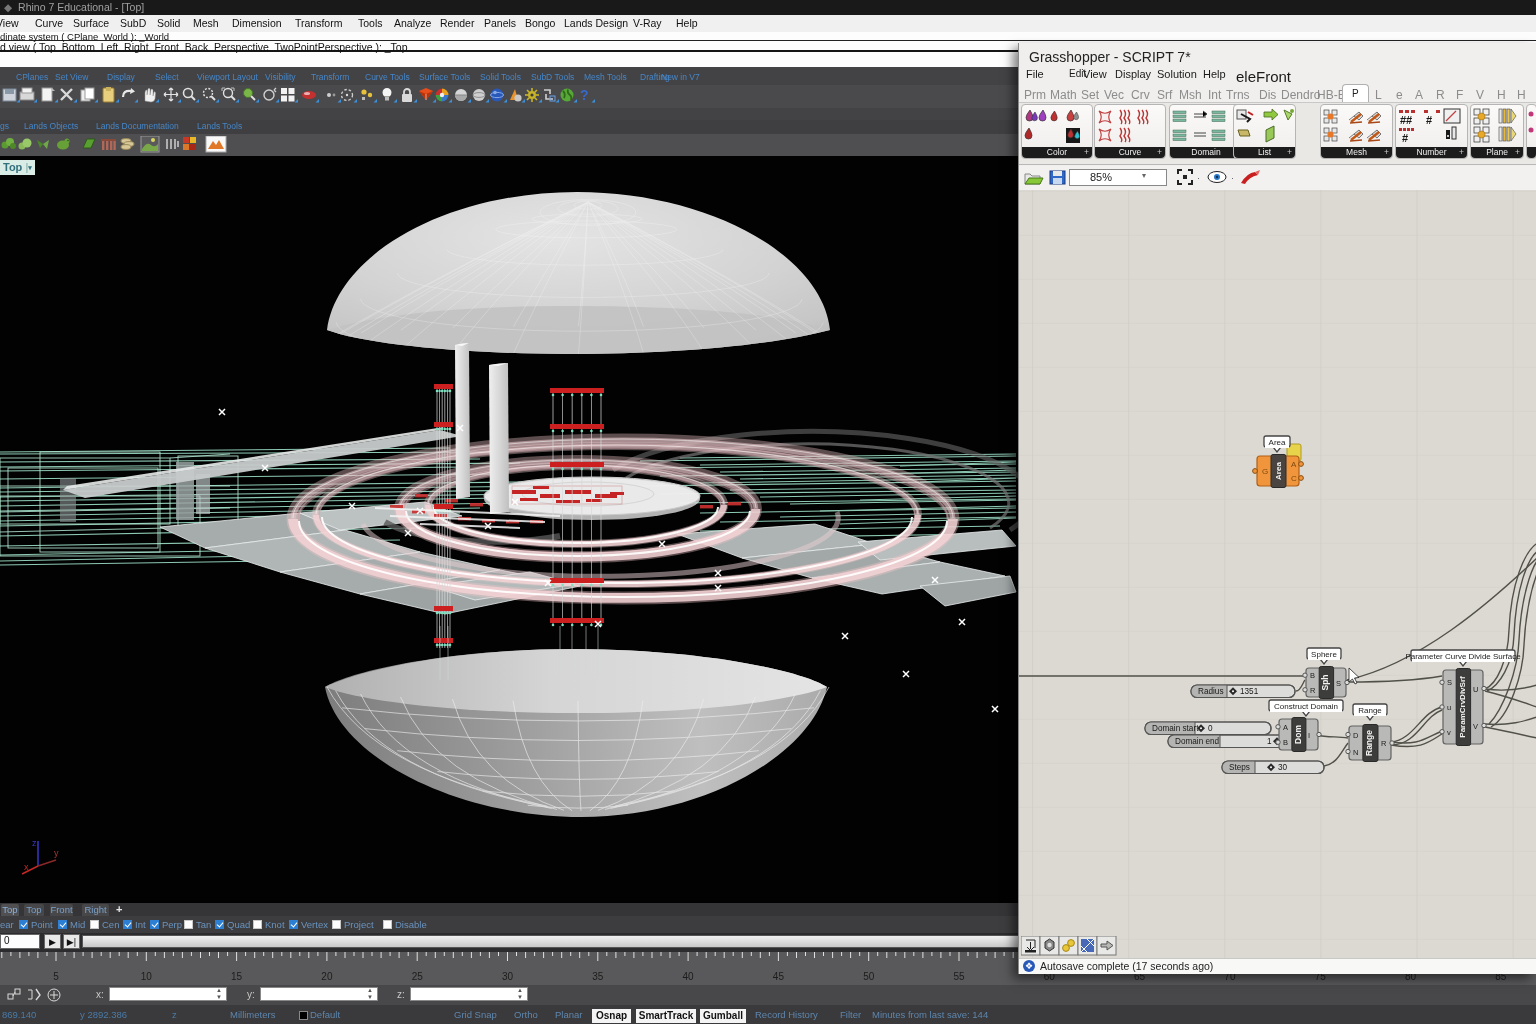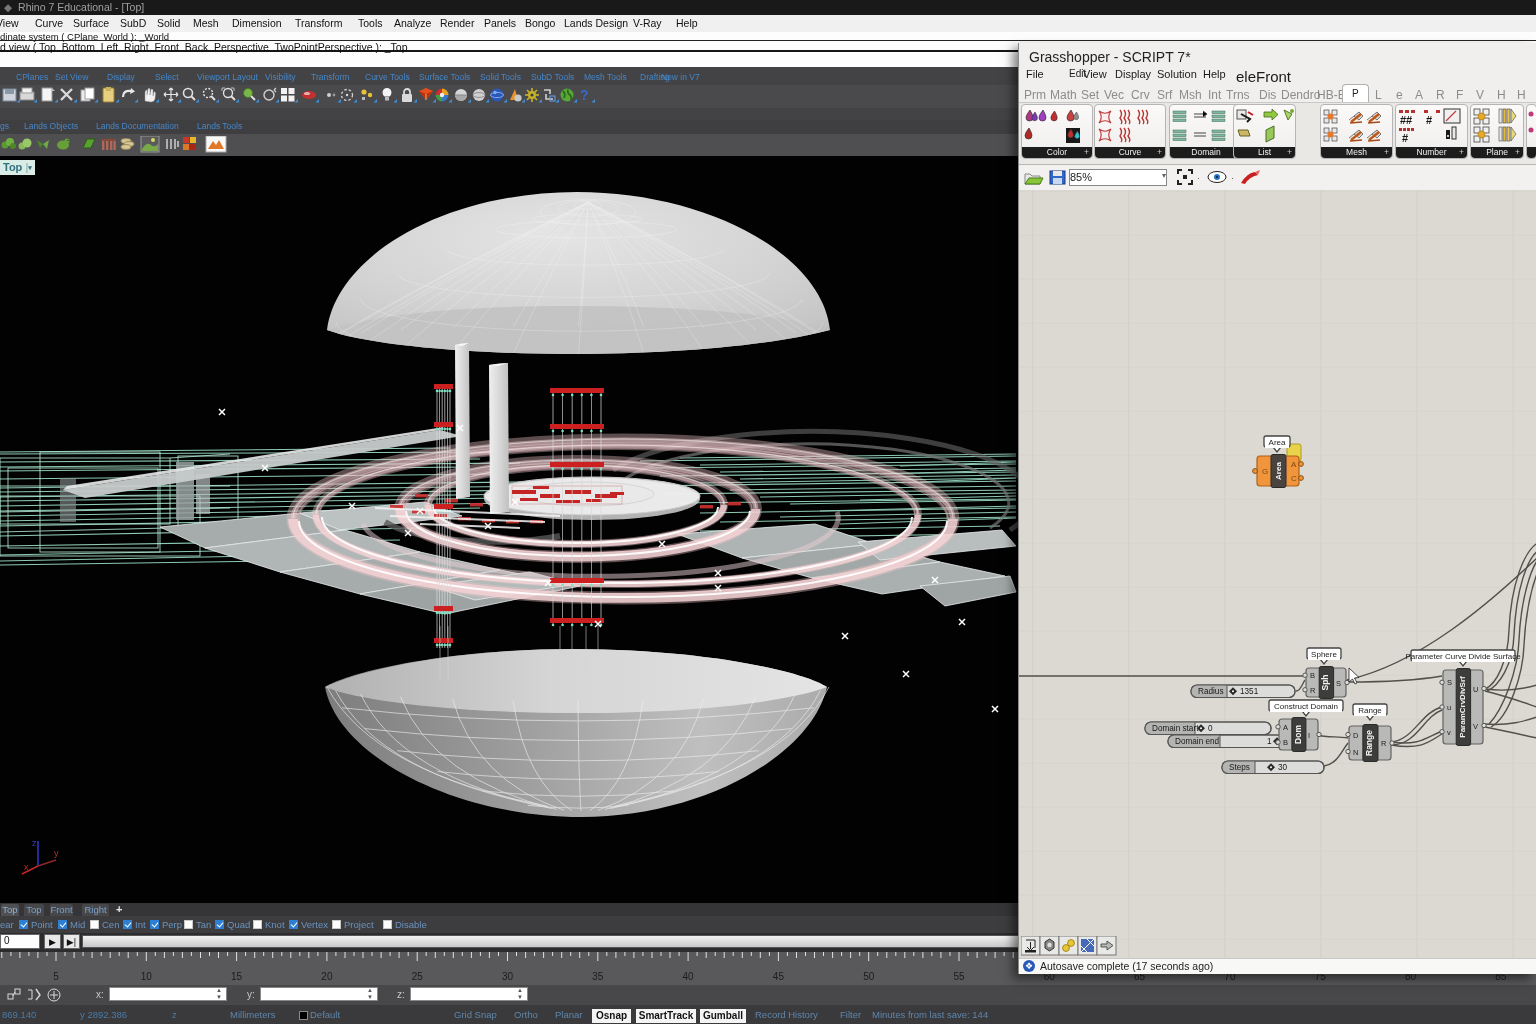--- a/index.html
+++ b/index.html
@@ -1153,21 +1153,21 @@
     <div style="position:absolute;left:0;top:123px;width:518px;height:24px;background:#f2f1ef">
       <svg style="position:absolute;left:5px;top:2px" width="240" height="20">
         <path d="M1,16 L1,6 L6,6 L8,8 L16,8 L16,16 Z" fill="#e8e8e8" stroke="#888"></path>
         <path d="M1,16 L5,10 L19,10 L16,16 Z" fill="#88c838" stroke="#467818"></path>
         <g transform="translate(26,0)">
           <rect x="0" y="3" width="15" height="13" fill="#3068c8" stroke="#1a3a80"></rect>
           <rect x="3" y="3" width="9" height="5" fill="#e8e8e8"></rect>
           <rect x="3" y="10" width="9" height="6" fill="#c8d8f0"></rect>
         </g>
       </svg>
-      <span style="position:absolute;left:50px;top:3px;width:98px;height:17px;background:#fff;border:1px solid #888;font-size:11px;padding:1px 0;color:#222">85%<span style="float:right;color:#666;font-size:8px">▾</span></span>
+      <span style="position:absolute;left:50px;top:3px;width:98px;height:17px;background:#fff;border:1px solid #888;font-size:11px;padding:1px 20px;color:#222">85%<span style="float:right;color:#666;font-size:8px">▾</span></span>
       <svg style="position:absolute;left:158px;top:3px" width="110" height="18">
         <g stroke="#222" fill="none" stroke-width="2">
           <path d="M1,5 L1,1 L5,1 M11,1 L15,1 L15,5 M15,11 L15,15 L11,15 M5,15 L1,15 L1,11"></path>
         </g>
         <rect x="6" y="6" width="4" height="4" fill="#222"></rect>
         <text x="20" y="12" font-size="9" fill="#555">·</text>
         <ellipse cx="40" cy="8" rx="9" ry="5.5" fill="#fff" stroke="#222"></ellipse>
         <circle cx="40" cy="8" r="3" fill="#2878c8"></circle>
         <circle cx="40" cy="8" r="1.2" fill="#103050"></circle>
         <text x="54" y="12" font-size="9" fill="#555">·</text>

